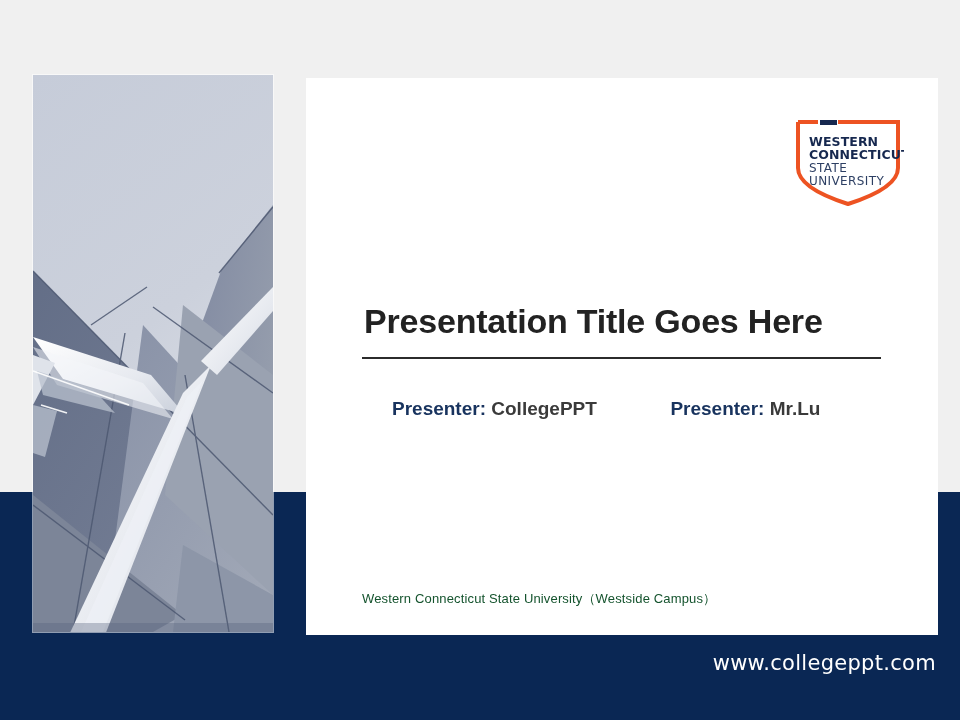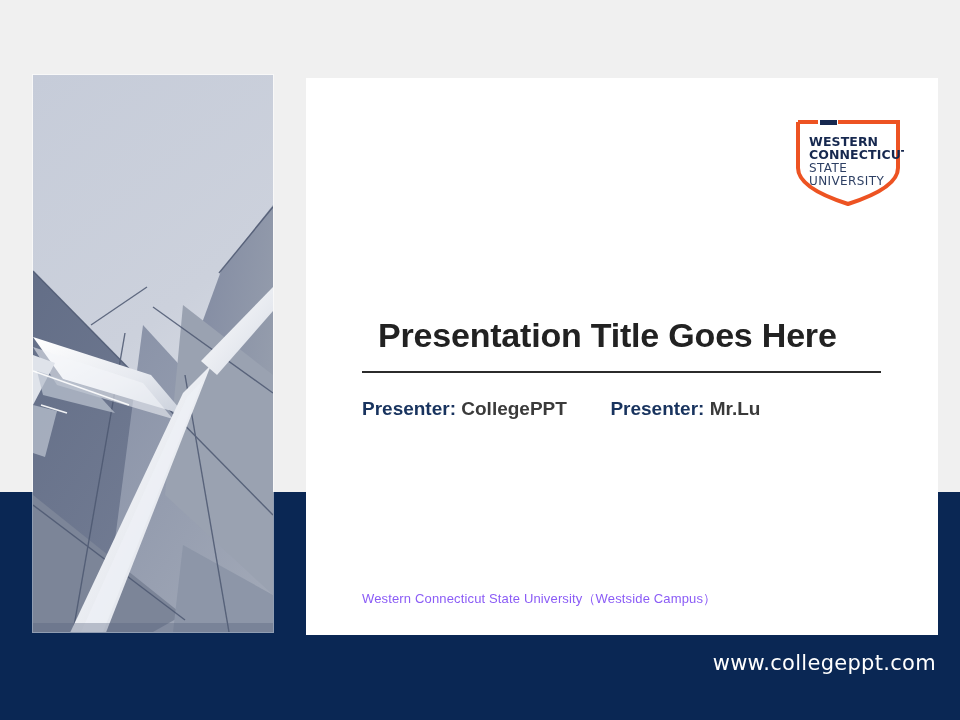--- a/index.html
+++ b/index.html
@@ -80,21 +80,21 @@
   #university-logo svg { display: block; }
 
   
   #title-block {
     position: absolute;
     left: 56px;
     top: 222px;
     width: 520px;
   }
   #slide-title {
-    margin: 16px;
+    margin: 2px;
     font-size: 34px;
     line-height: 1.12;
     font-weight: bold;
     color: #222222;
     letter-spacing: -0.2px;
     white-space: nowrap;
   }
   #title-rule {
     margin-top: 17px;
     width: 519px;
@@ -106,36 +106,37 @@
   #credits-row {
     position: absolute;
     left: 56px;
     top: 320px;
     font-size: 19px;
     font-weight: bold;
     white-space: nowrap;
   }
   #credits-row .cred-label {
     color: #18335e;
+    margin-left: 30px;
   }
   #credits-row .cred-value {
     color: #3a3a3a;
   }
   #credits-row .cred-gap {
     display: inline-block;
     width: 33px;
   }
 
   
   #card-footer {
     position: absolute;
     left: 56px;
     top: 512px;
     font-size: 13px;
-    color: #8b5cf6;
+    color: #14532d;
     letter-spacing: 0.15px;
     white-space: nowrap;
     font-family: "Liberation Sans", sans-serif;
   }
 </style>
 </head>
 <body>
 
 <div id="slide-stage">
 

